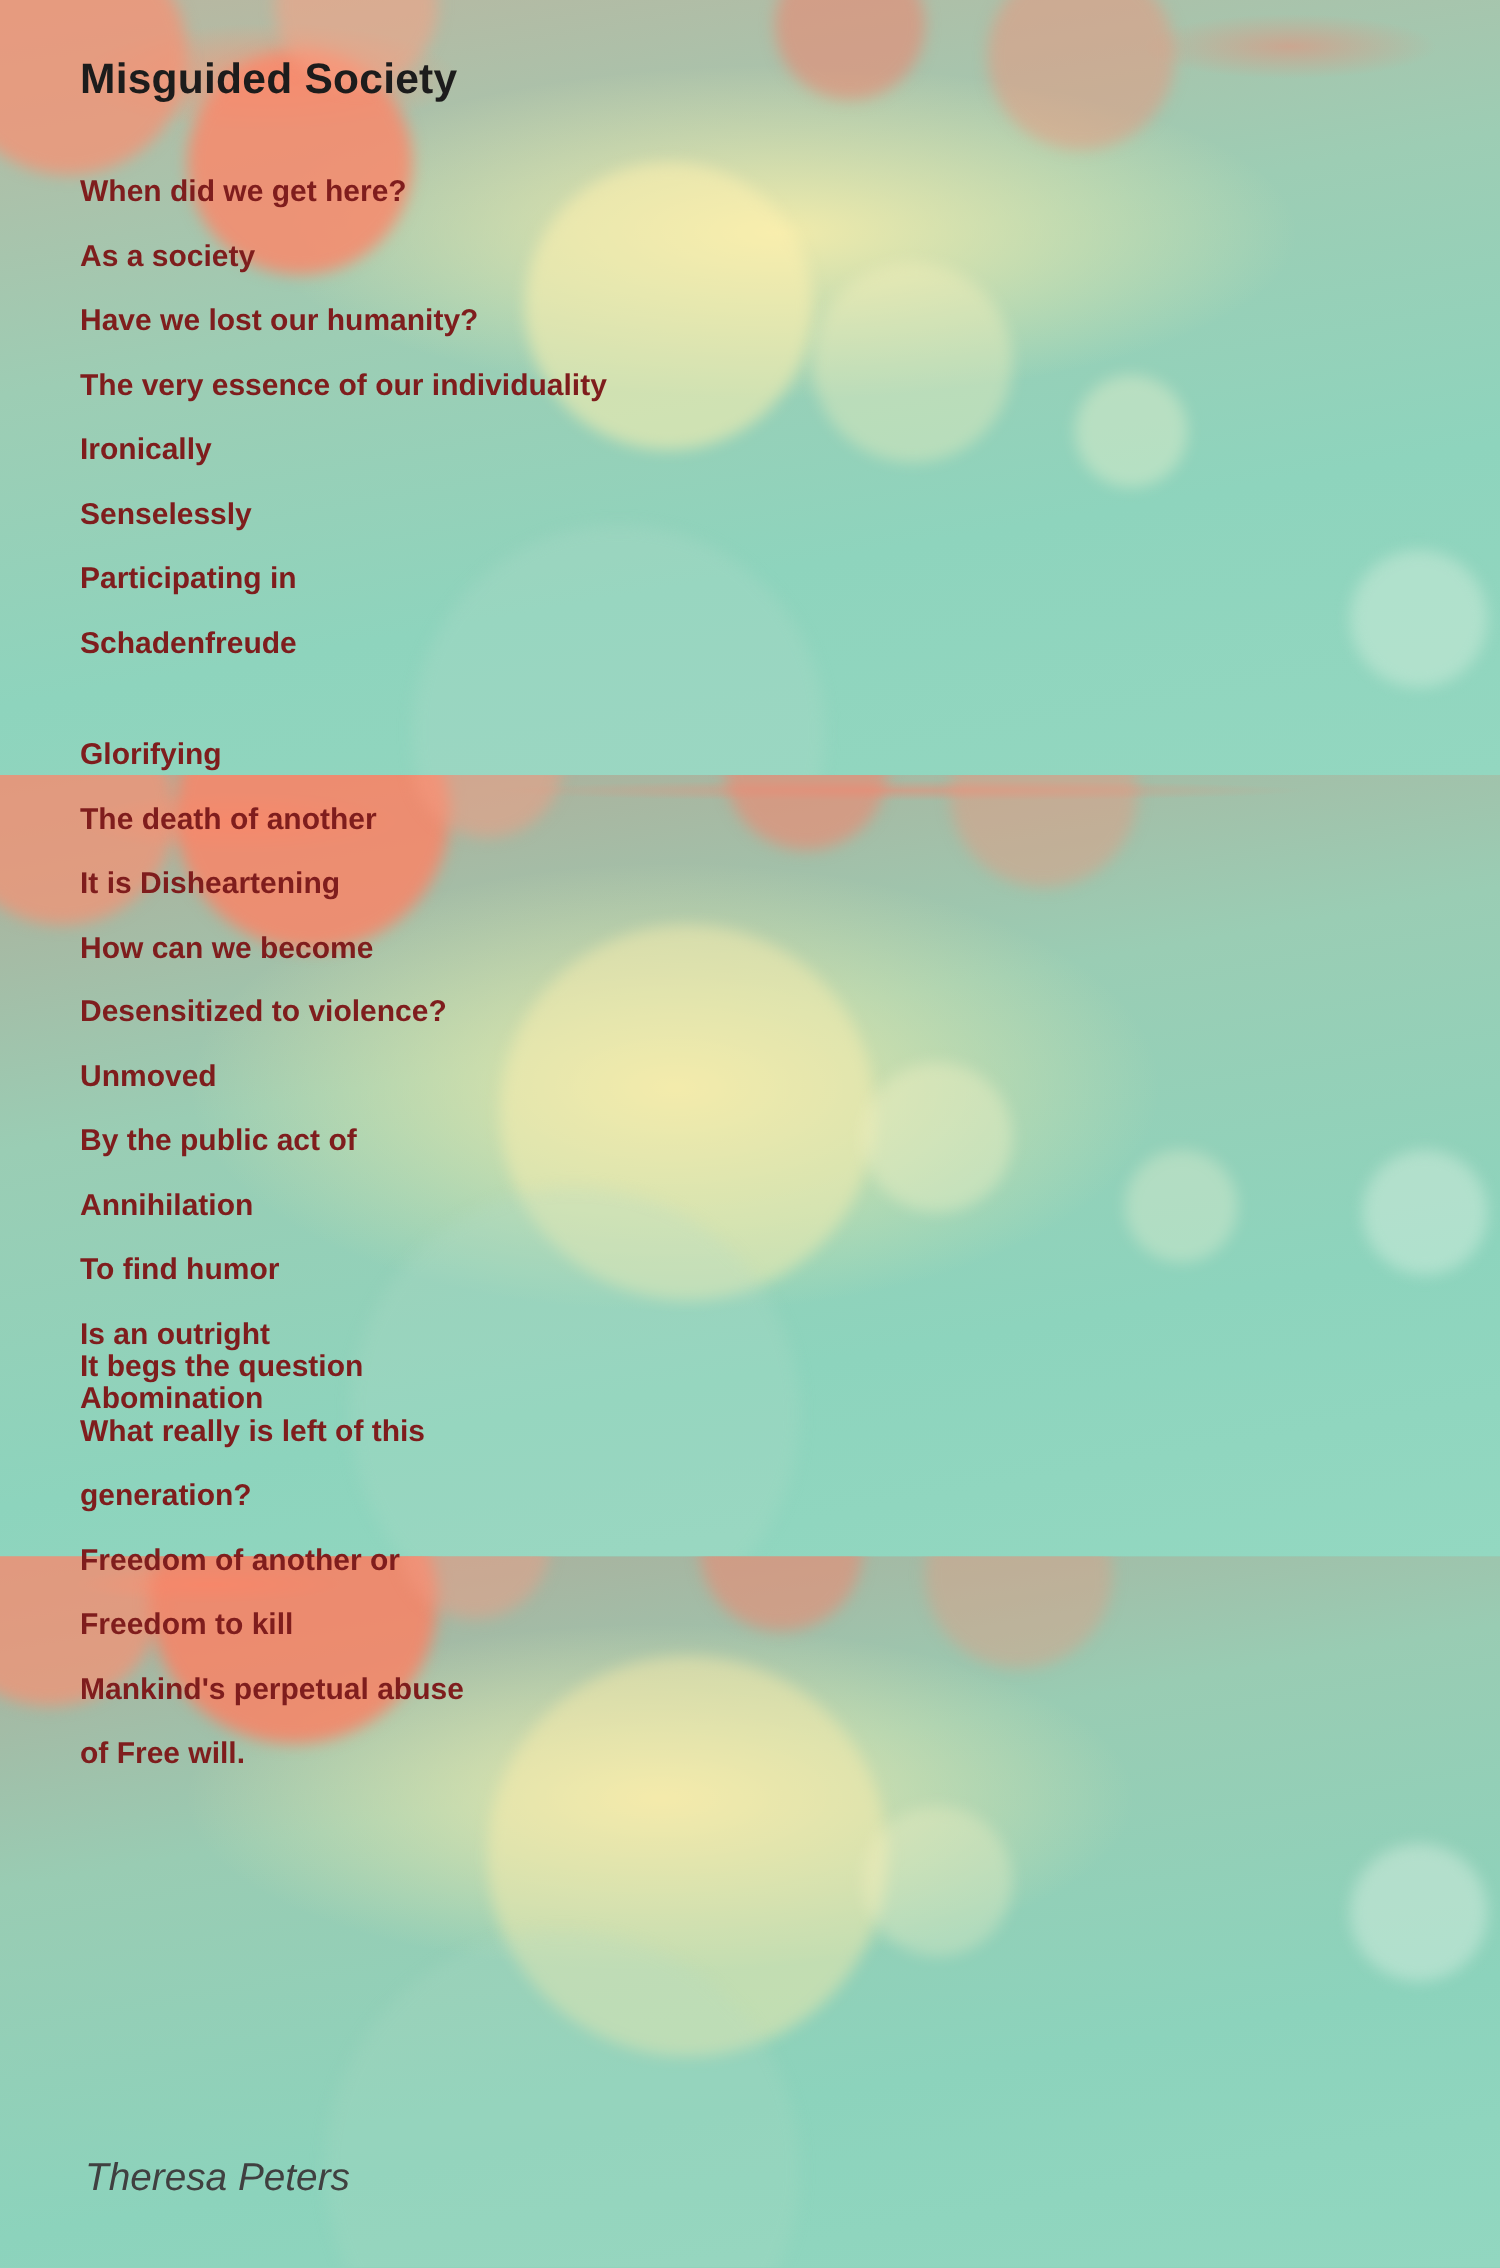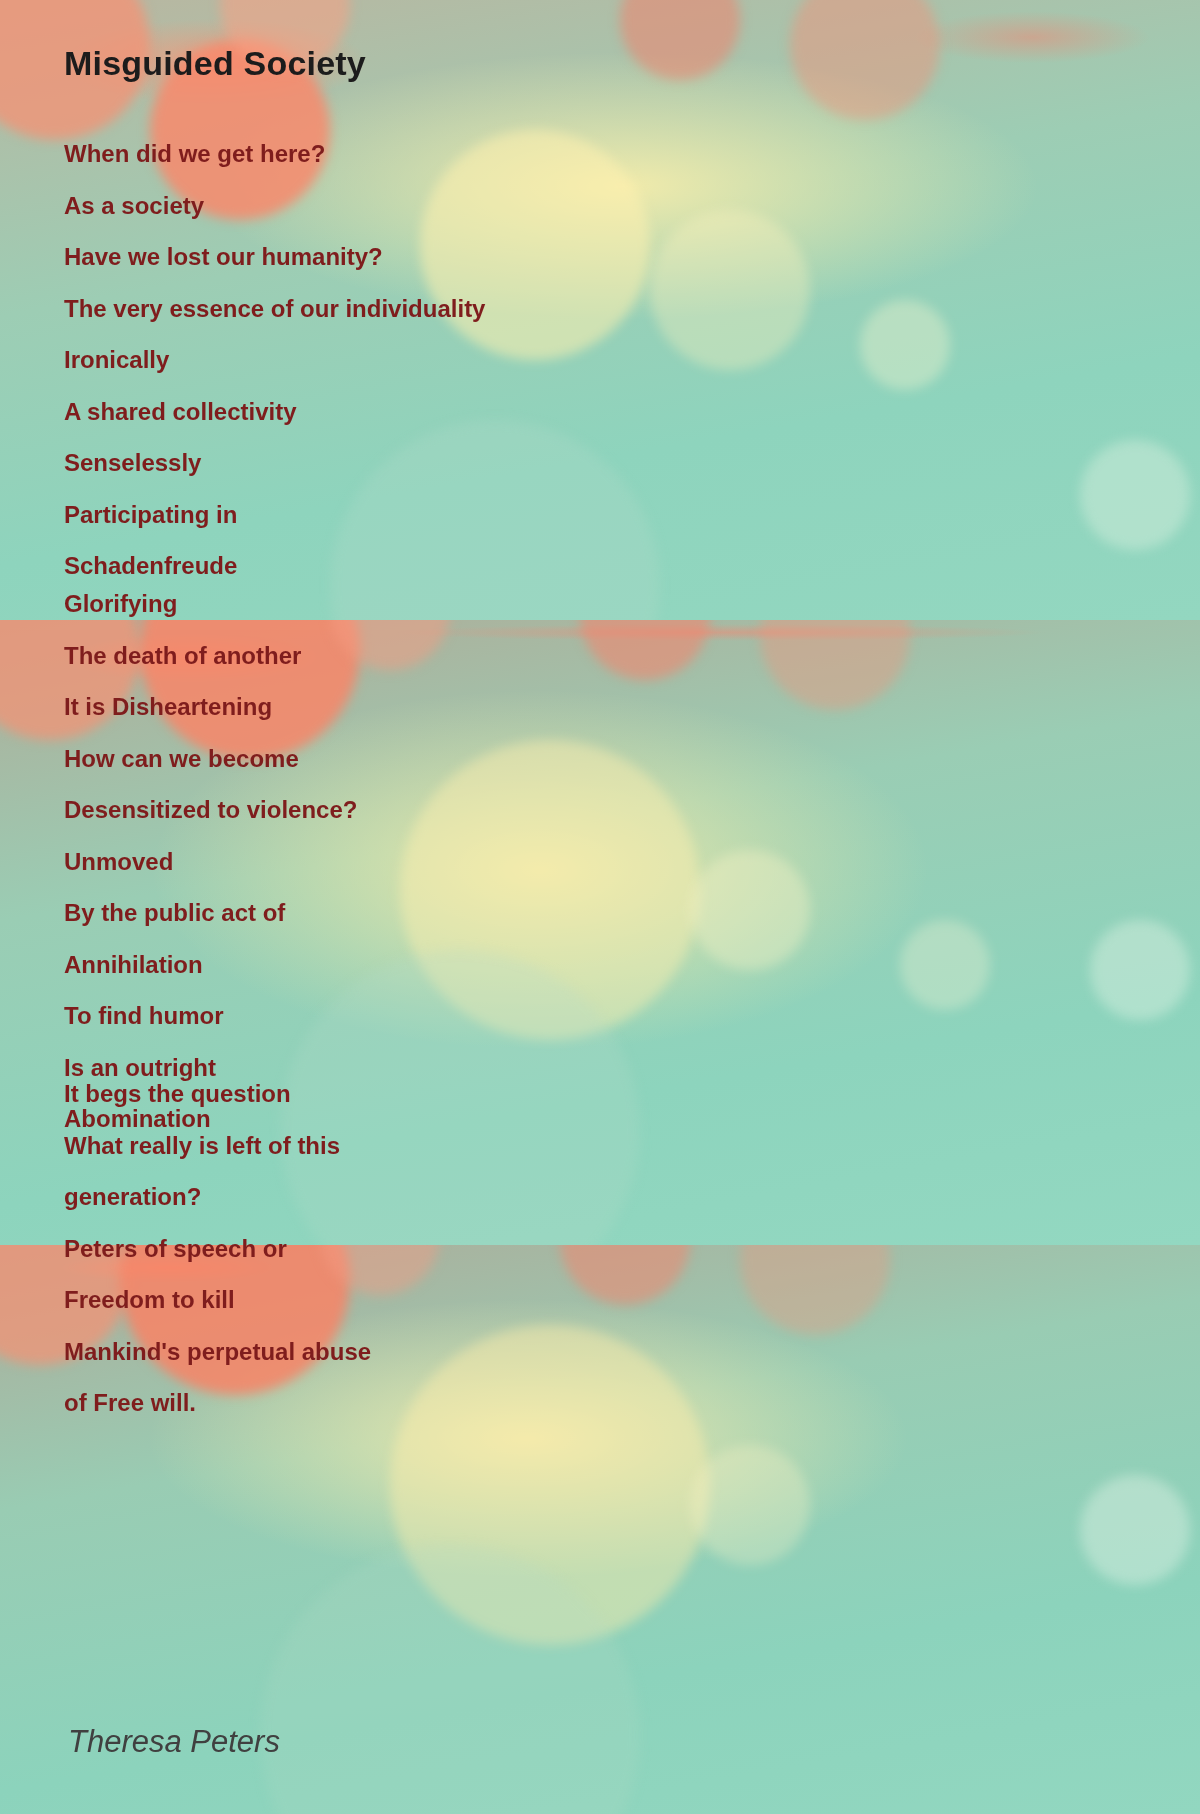--- a/index.html
+++ b/index.html
@@ -151,21 +151,20 @@
   <div class="content">
 
     <div class="title">Misguided Society</div>
 
     <div class="stanza stanza-1">
       <div>When did we get here?</div>
       <div>As a society</div>
       <div>Have we lost our humanity?</div>
       <div>The very essence of our individuality</div>
       <div>Ironically</div>
-      <div>A shared collectivity</div>
       <div>Senselessly</div>
       <div>Participating in</div>
       <div>Schadenfreude</div>
     </div>
 
     <div class="stanza stanza-2">
       <div>Glorifying</div>
       <div>The death of another</div>
       <div>It is Disheartening</div>
       <div>How can we become</div>
@@ -175,21 +174,21 @@
       <div>Annihilation</div>
       <div>To find humor</div>
       <div>Is an outright</div>
       <div>Abomination</div>
     </div>
 
     <div class="stanza stanza-3">
       <div>It begs the question</div>
       <div>What really is left of this</div>
       <div>generation?</div>
-      <div>Peters of speech or</div>
+      <div>Freedom of another or</div>
       <div>Freedom to kill</div>
       <div>Mankind's perpetual abuse</div>
       <div>of Free will.</div>
     </div>
 
     <div class="author">Theresa Peters</div>
   </div>
 
 </div>
 

